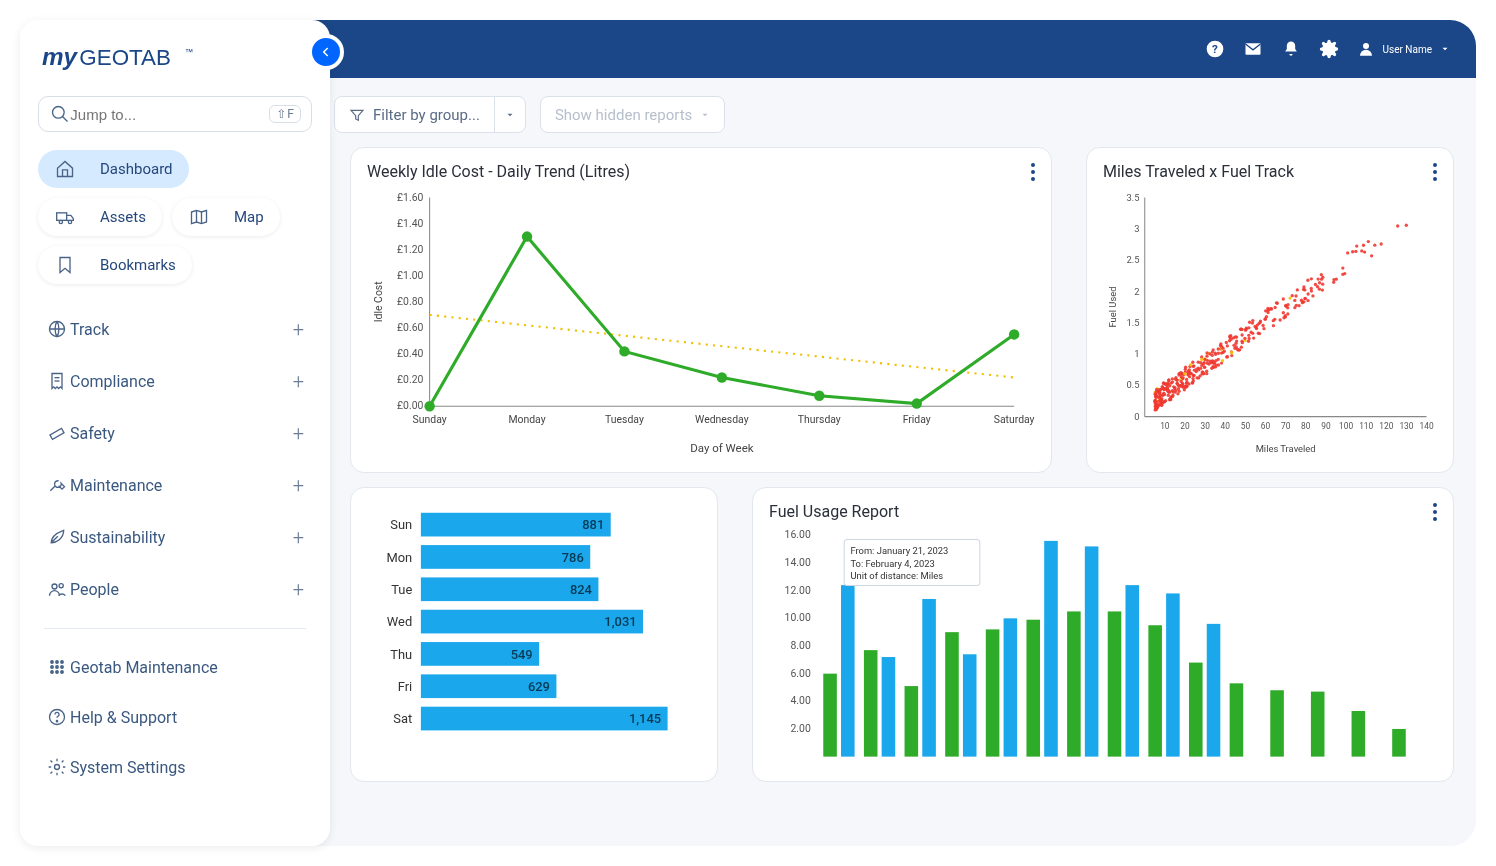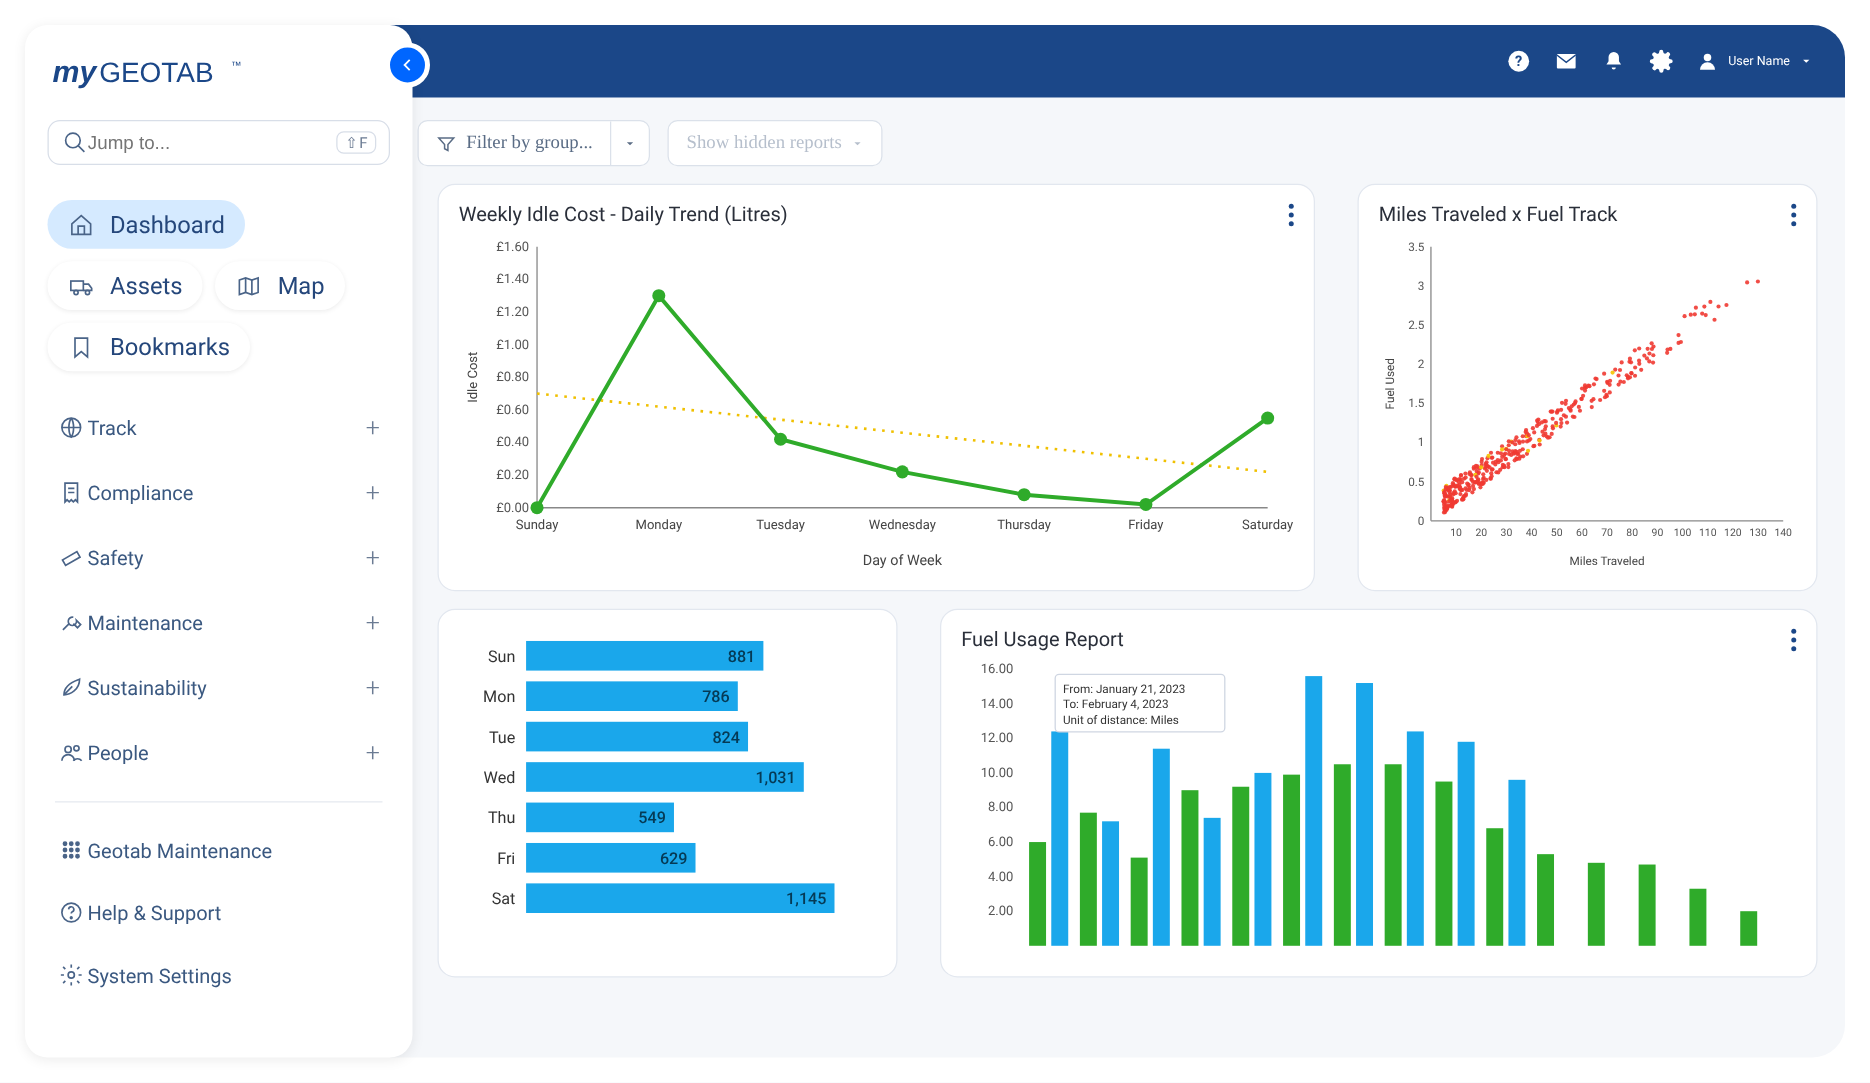--- a/index.html
+++ b/index.html
@@ -27,33 +27,33 @@
     padding: 18px 18px 10px 18px;
     display: flex;
     flex-direction: column;
     position: relative;
     z-index: 10;
   }
   .logo { display:flex; align-items:center; margin-bottom:18px; padding:6px 4px; }
   .logo svg { height:28px; }
   .search-wrap {
     display:flex; align-items:center; border:1px solid #d8dee8; border-radius:10px;
-    padding:6px 10px; margin-bottom:28px;
+    padding:6px 10px; margin-bottom:18px;
   }
   .search-wrap input {
     border:none; outline:none; flex:1; font-size:15px; color:#7a8aa3; background:transparent;
   }
   .search-kbd {
     font-size:12px; color:#6b7b93; border:1px solid #d8dee8; border-radius:6px;
     padding:1px 6px; display:flex; align-items:center; gap:1px;
   }
   .nav-pills { display:flex; flex-wrap:wrap; gap:10px; margin-bottom:20px; }
   .pill {
-    display:flex; align-items:center; gap:12px; border-radius:28px;
-    padding:8px 16px; font-size:19px; color:#25477b; box-shadow:0 1px 4px rgba(0,0,0,0.08);
+    display:flex; align-items:center; gap:24px; border-radius:28px;
+    padding:8px 16px; font-size:15px; color:#25477b; box-shadow:0 1px 4px rgba(0,0,0,0.08);
     background:#fff; cursor:pointer;
   }
   .pill.active { background:#d5eaff; box-shadow:none; }
   .nav-list { display:flex; flex-direction:column; gap:2px; }
   .nav-item {
     display:flex; align-items:center; gap:2px; padding:13px 8px;
     font-size:16px; color:#3a5880; cursor:pointer;
   }
   .nav-item .plus { margin-left:auto; color:#6b7b93; font-size:20px; font-weight:300; }
   .nav-divider { border-top:1px solid #e5e9f0; margin:12px 6px; }
@@ -79,21 +79,21 @@
 
   .content {
     background:#f5f7fa; border-bottom-right-radius:26px; flex:1;
     padding:18px 22px; overflow:hidden; display:flex; flex-direction:column; gap:14px;
   }
   .filters { display:flex; gap:14px; }
   .filter-btn {
     display:flex; align-items:center; background:#fff; border:1px solid #dbe1ea;
     border-radius:8px; overflow:hidden;
   }
-  .filter-main { display:flex; align-items:center; gap:8px; padding:8px 14px; color:#5a6c85; font-size:15px; cursor:pointer;font-family:Liberation Serif, serif; }
+  .filter-main { display:flex; align-items:center; gap:8px; padding:8px 14px; color:#5a6c85; font-size:15px; cursor:pointer; }
   .filter-caret { border-left:1px solid #dbe1ea; padding:8px 10px; color:#5a6c85; cursor:pointer; }
   .filter-disabled { color:#b6bfcc; }
 
   .cards-row { display:flex; gap:18px; }
   .card {
     background:#fff; border:1px solid #e2e7ef; border-radius:14px; padding:14px 16px;
     display:flex; flex-direction:column;margin-left:16px;
   }
   .card-header { display:flex; align-items:center; justify-content:space-between; margin-bottom:6px; }
   .card-title { font-size:16px; color:#2a2f3a; }

